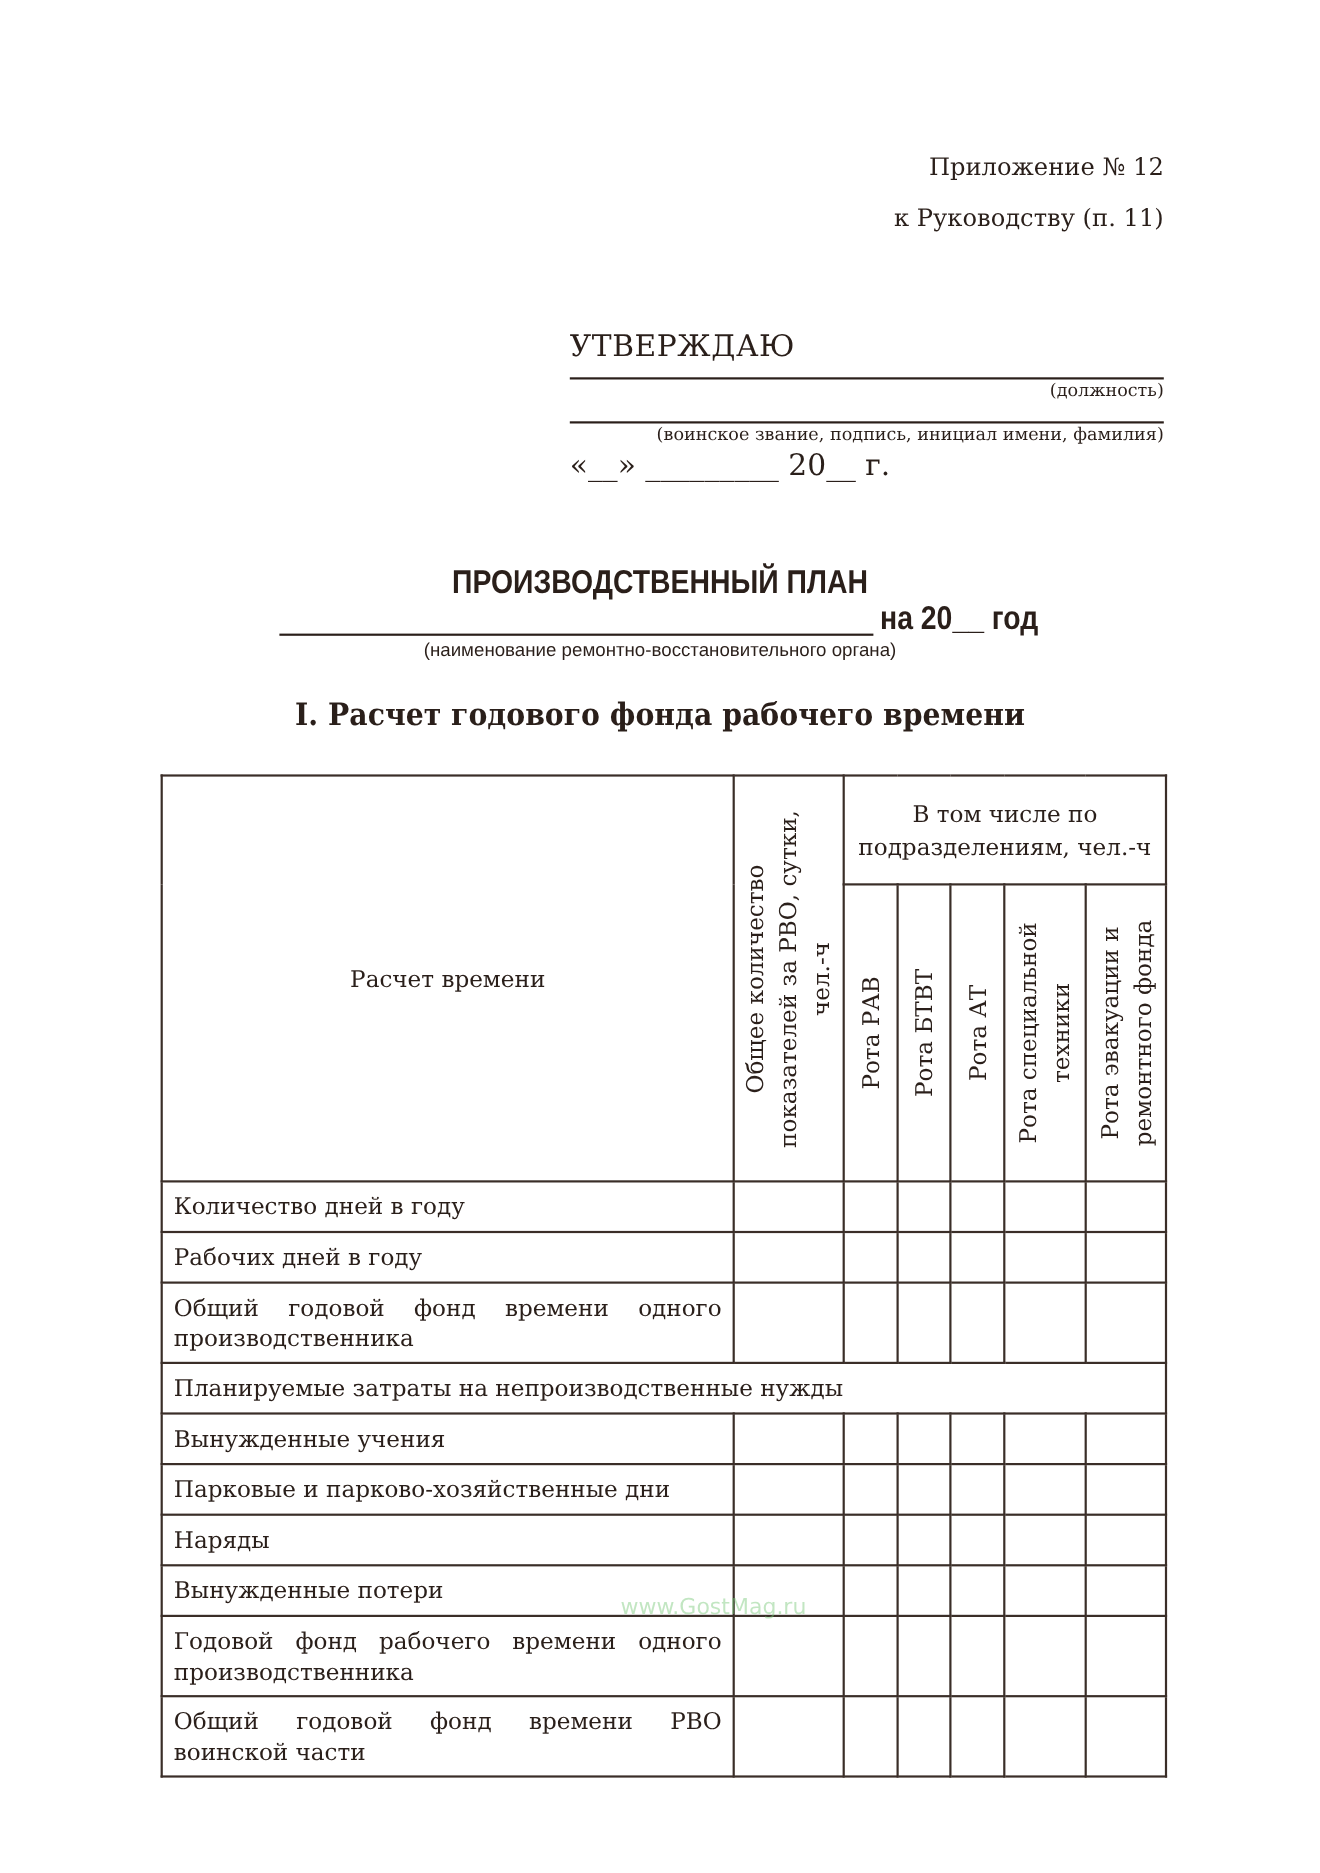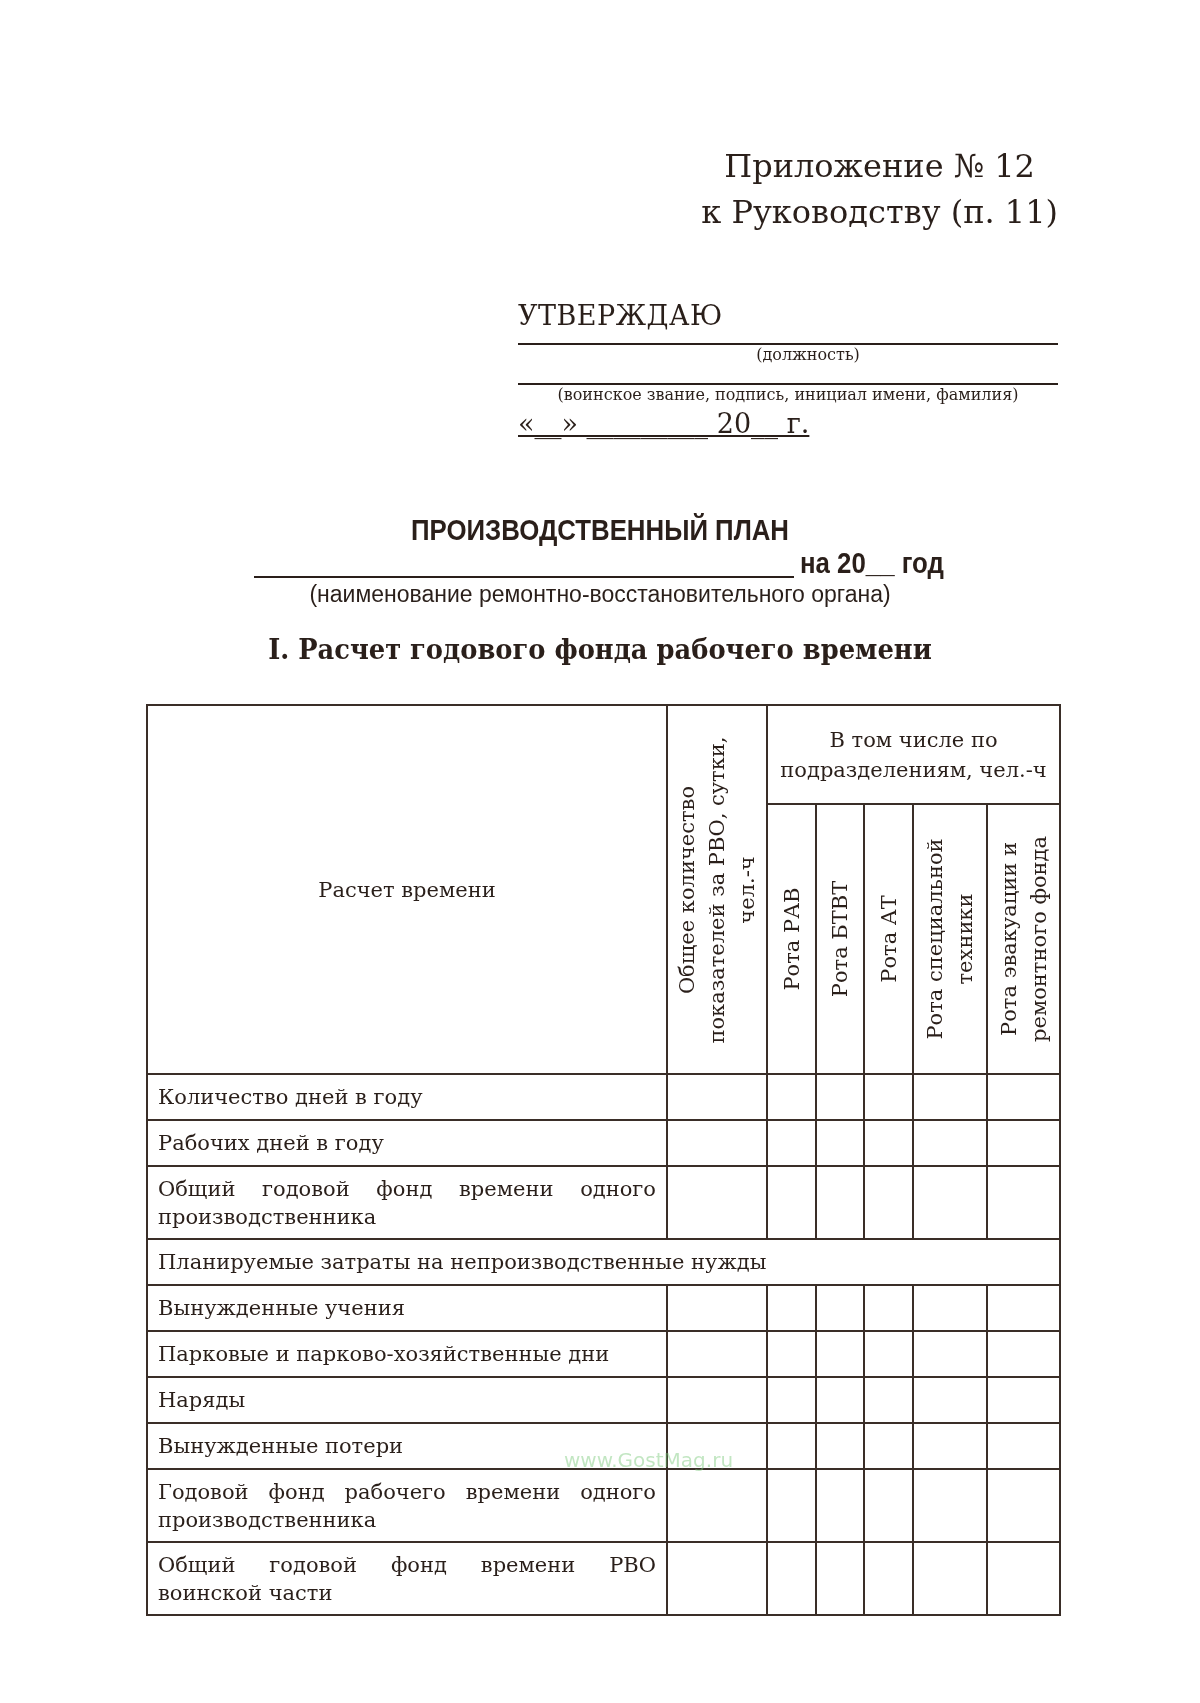--- a/index.html
+++ b/index.html
@@ -2,38 +2,38 @@
 <html><head>
 <meta charset="utf-8">
 <style>
   html, body { margin: 0; padding: 0; background: #ffffff; }
   body {
     width: 1200px; height: 1703px; position: relative; overflow: hidden;
     font-family: "DejaVu Serif", "Liberation Serif", serif;
     color: #2a1f1a;
   }
   .abs { position: absolute; }
-  .appendix { right: 142px; top: 143px; text-align: center; font-size: 32px; line-height: 46px; }
+  .appendix { right: 142px; top: 130px; text-align: right; font-size: 22px; line-height: 46px; }
   .appendix div { white-space: nowrap; }
 
   .approve { left: 518px; top: 300px; width: 540px; }
   .approve-title { font-size: 27px; letter-spacing: 0.5px; }
   .sig-line { border-bottom: 2px solid #2a1f1a; height: 0; margin-top: 26px; }
-  .sig-caption { font-size: 16px; text-align: center; line-height: 20px; }
+  .sig-caption { font-size: 16px; text-align: right; line-height: 20px; }
   .sig-caption.first { padding-left: 40px; }
-  .date-line { font-size: 27px; line-height: 34px; margin-top: 2px; white-space: nowrap; text-decoration: underline; }
+  .date-line { font-size: 27px; line-height: 34px; margin-top: 2px; white-space: nowrap; }
 
   .doc-title { left: 0; width: 1200px; top: 513px; text-align: center;
     font-family: "Liberation Sans", sans-serif; font-weight: bold; font-size: 30px;
     transform: scaleX(0.86); }
   .org-line { left: 254px; top: 548px; width: 540px; border-bottom: 2px solid #2a1f1a; height: 28px; }
   .year-label { left: 800px; top: 546px; font-family: "Liberation Sans", sans-serif; font-weight: bold;
     font-size: 30px; white-space: nowrap; transform: scaleX(0.86); transform-origin: left; }
   .org-caption { left: 0; width: 1200px; top: 581px; text-align: center;
-    font-family: "Liberation Sans", sans-serif; font-size: 23px; }
+    font-family: "Liberation Sans", sans-serif; font-size: 17px; }
   .section-title { left: 0; width: 1200px; top: 633px; text-align: center;
     font-family: "DejaVu Serif", serif; font-weight: bold; font-size: 28px;
     transform: scaleX(0.92); }
 
   table.plan { position: absolute; left: 146px; top: 704px; width: 913px;
     border-collapse: collapse; table-layout: fixed; font-size: 21px; }
   table.plan td, table.plan th { border: 2px solid #3a2e28; padding: 0; font-weight: normal; }
   .hdr-main { text-align: center; vertical-align: middle; }
   .hdr-group { text-align: center; line-height: 30px; height: 97px; border-radius: 23px; }
   .vcell { height: 268px; position: relative; }

